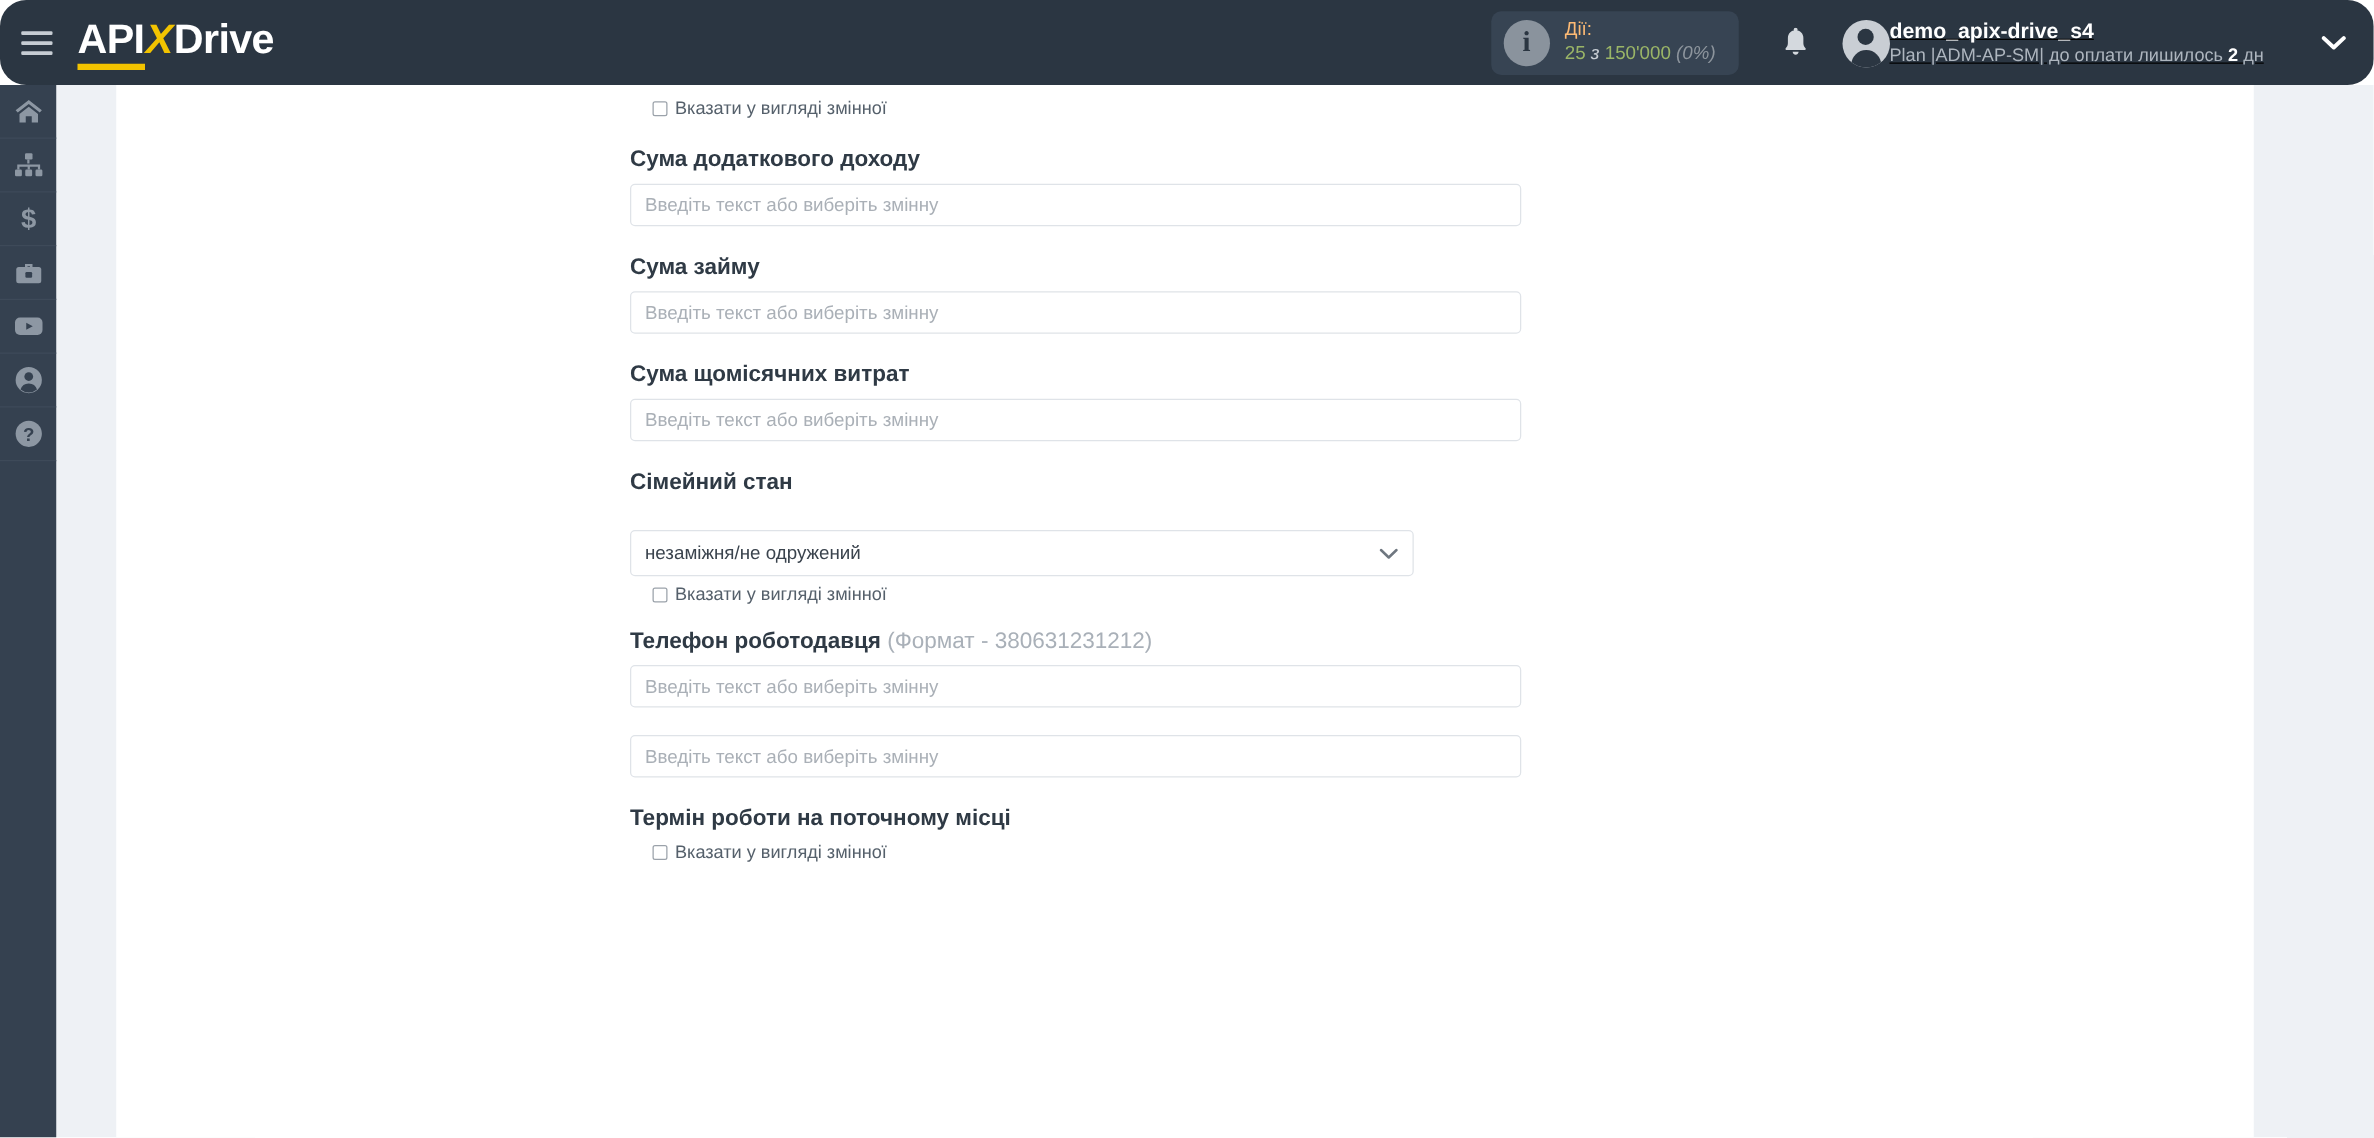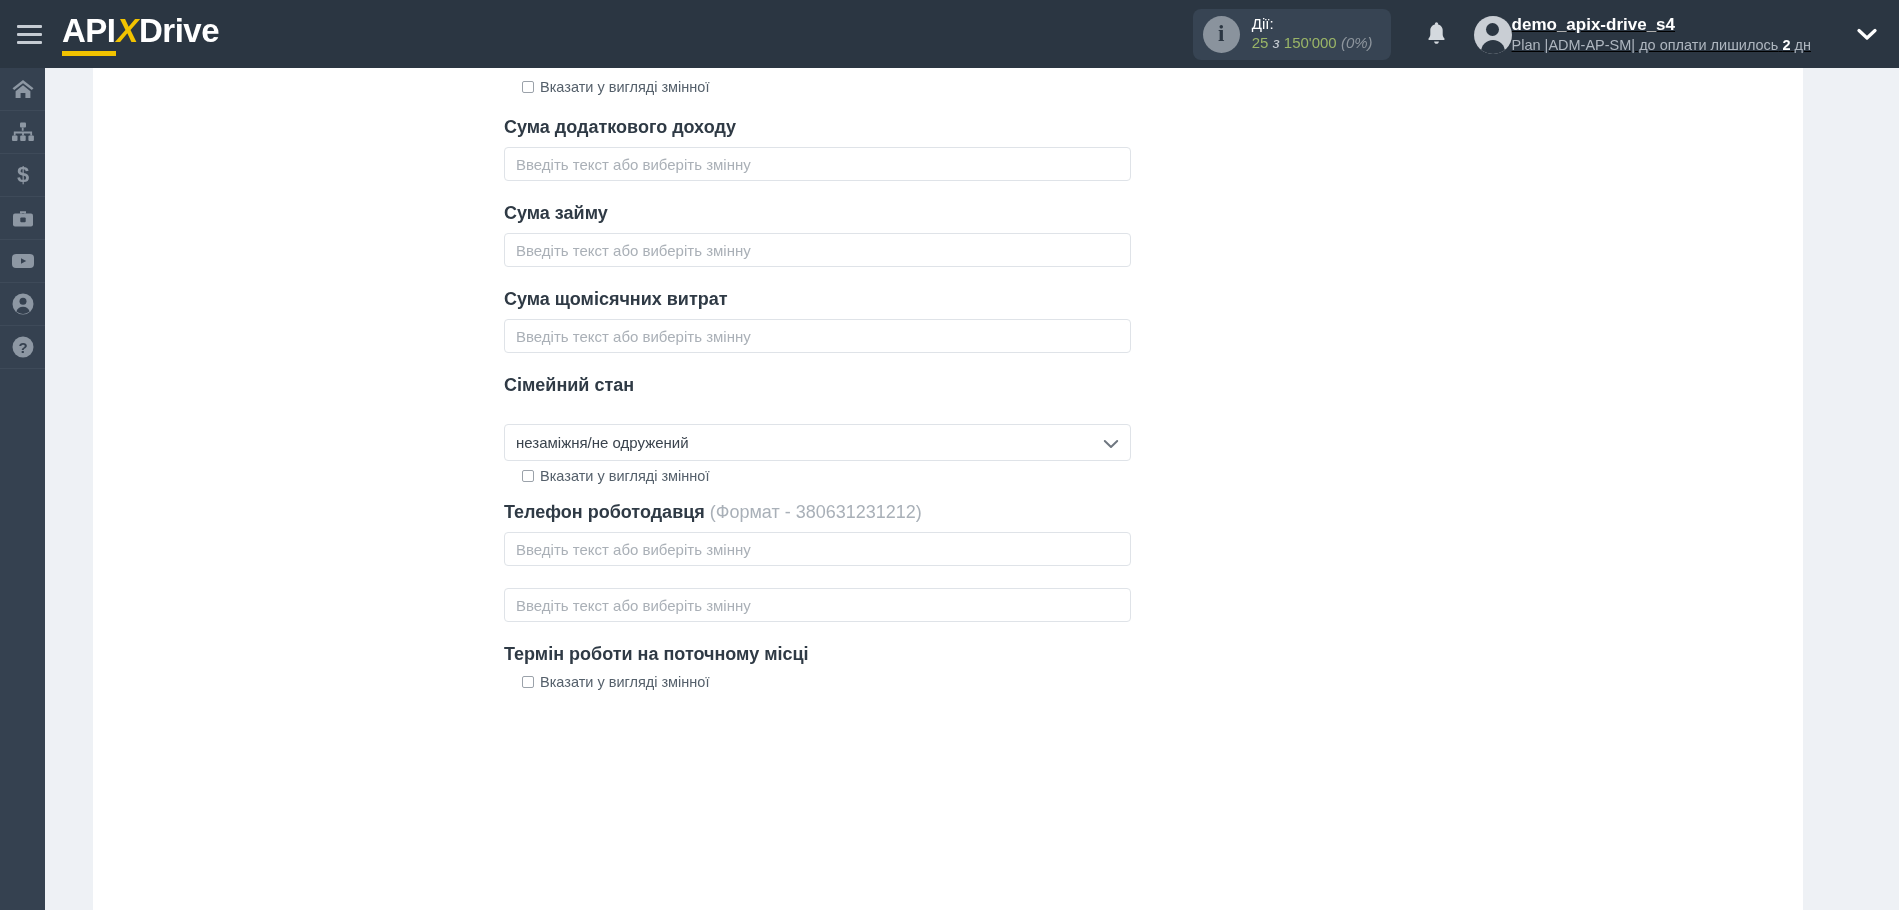--- a/index.html
+++ b/index.html
@@ -13,20 +13,21 @@
   }
   .app { position: relative; width: 1899px; height: 910px; }
 
   
   .header {
     position: absolute; top: 0; left: 0;
     width: 1899px; height: 68px;
     background: #2b3642;
     display: flex; align-items: center;
     z-index: 30;
+    border-radius: 21px;
   }
   .burger {
     width: 58px; height: 68px;
     display: flex; flex-direction: column;
     align-items: center; justify-content: center;
     gap: 5px; cursor: pointer;
   }
   .burger span {
     display: block; width: 25px; height: 3px;
     background: #c6ccd3; border-radius: 1px;
@@ -57,21 +58,21 @@
     cursor: pointer;
   }
   .info-circle {
     width: 37px; height: 37px; border-radius: 50%;
     background: #8a939d; color: #2b3642;
     display: flex; align-items: center; justify-content: center;
     font-size: 23px; font-weight: bold;
     font-family: "Liberation Serif", serif;
   }
   .actions-text { line-height: 1.25; }
-  .actions-title { color: #ffffff; font-size: 15px; }
+  .actions-title { color: #fdba74; font-size: 15px; }
   .actions-val { font-size: 15px; color: #9ab567; }
   .actions-val .pct { color: #8d959d; font-style: italic; }
   .actions-val .sep { color: #c9cfd5; font-style: italic; }
 
   .bell {
     margin: 0 26px 0 34px;
     cursor: pointer; display: flex; align-items: center;
   }
 
   .user-block {
@@ -136,21 +137,21 @@
   }
 
   .field { margin-bottom: 0; }
   .field-label {
     font-size: 18px; font-weight: bold; color: #2f3a45;
     margin-bottom: 9px; display: block;
   }
   .field-label .hint { font-weight: normal; color: #a9b0b8; }
 
   .text-input {
-    width: 627px; height: 34px;
+    width: 713px; height: 34px;
     border: 1px solid #dfe3e8; border-radius: 4px;
     background: #fff;
     font-size: 15px; color: #3a434d;
     padding: 0 11px;
     font-family: "Liberation Sans", "DejaVu Sans", sans-serif;
     outline: none;
   }
   .text-input::placeholder { color: #aab0b7; }
 
   .select-wrap { position: relative; width: 627px; }

